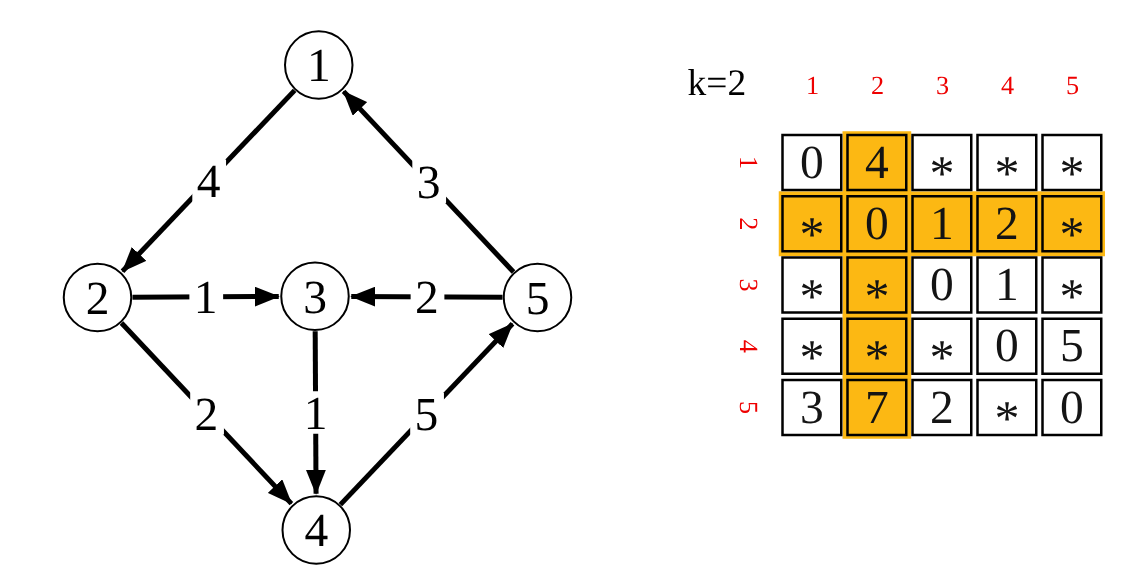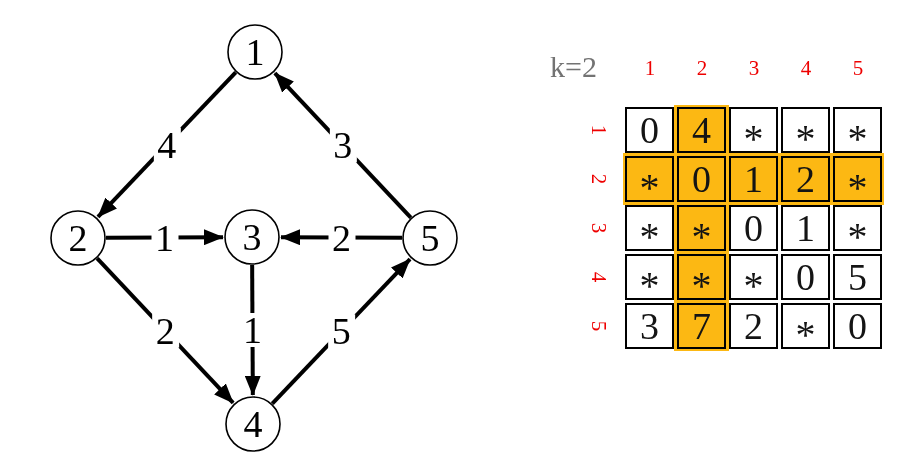--- a/index.html
+++ b/index.html
@@ -1,21 +1,21 @@
 <!DOCTYPE html>
 <html style="--hl: #fcb813;"><head>
 <meta charset="utf-8">
 <style>
   html,body{margin:0;padding:0;background:#fff;}
   #stage{position:relative;width:909px;height:464px;background:#ffffff;overflow:hidden;
          font-family:"Liberation Serif","DejaVu Serif",serif;}
   
   #graph-svg{position:absolute;left:0;top:0;}
   
-  #k-label{position:absolute;left:550px;top:50px;font-size:30px;color:#737373;
+  #k-label{position:absolute;left:550px;top:50px;font-size:30px;color:#000000;
            letter-spacing:0px;}
   .col-header{position:absolute;top:56px;width:26px;text-align:center;
               font-size:21px;color:#ee0000;}
   .row-header{position:absolute;left:586px;width:26px;height:26px;text-align:center;
               font-size:21px;color:#ee0000;transform:rotate(90deg);line-height:26px;}
   #matrix-grid{position:absolute;left:625px;top:107px;width:257px;height:242px;
                display:grid;grid-template-columns:repeat(5,49px);grid-auto-rows:46px;
                gap:3px;}
   .strip{position:absolute;background:var(--hl,#fcb813);z-index:0;}
   #row-strip{left:-2px;top:46px;width:261px;height:52px;}

